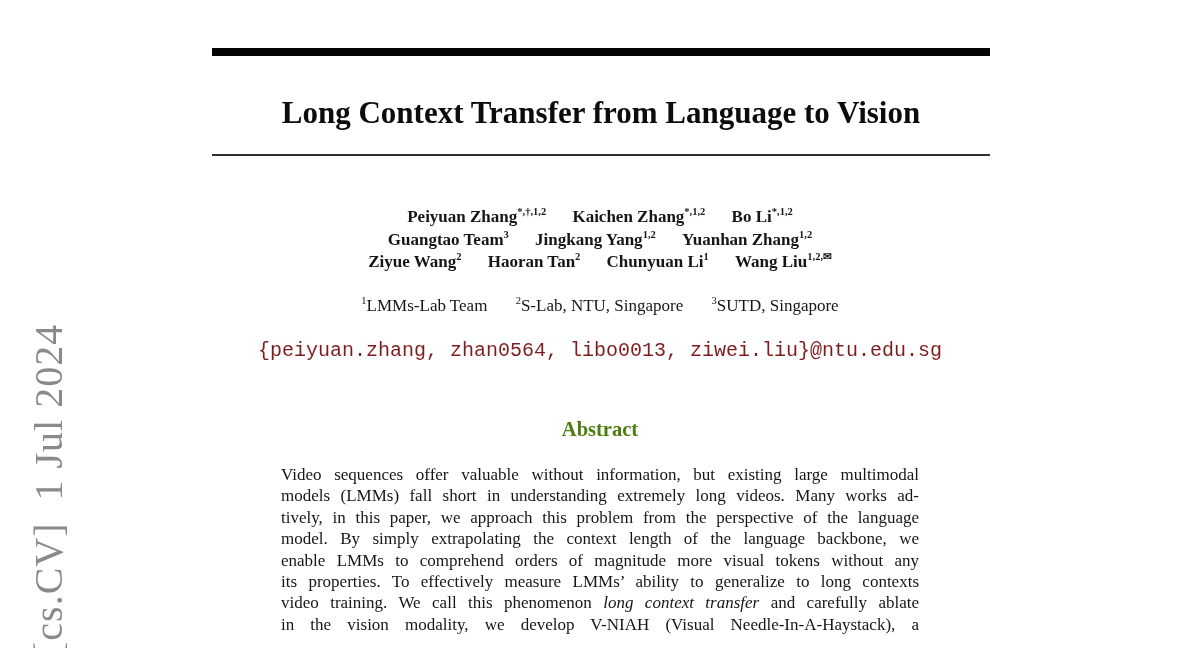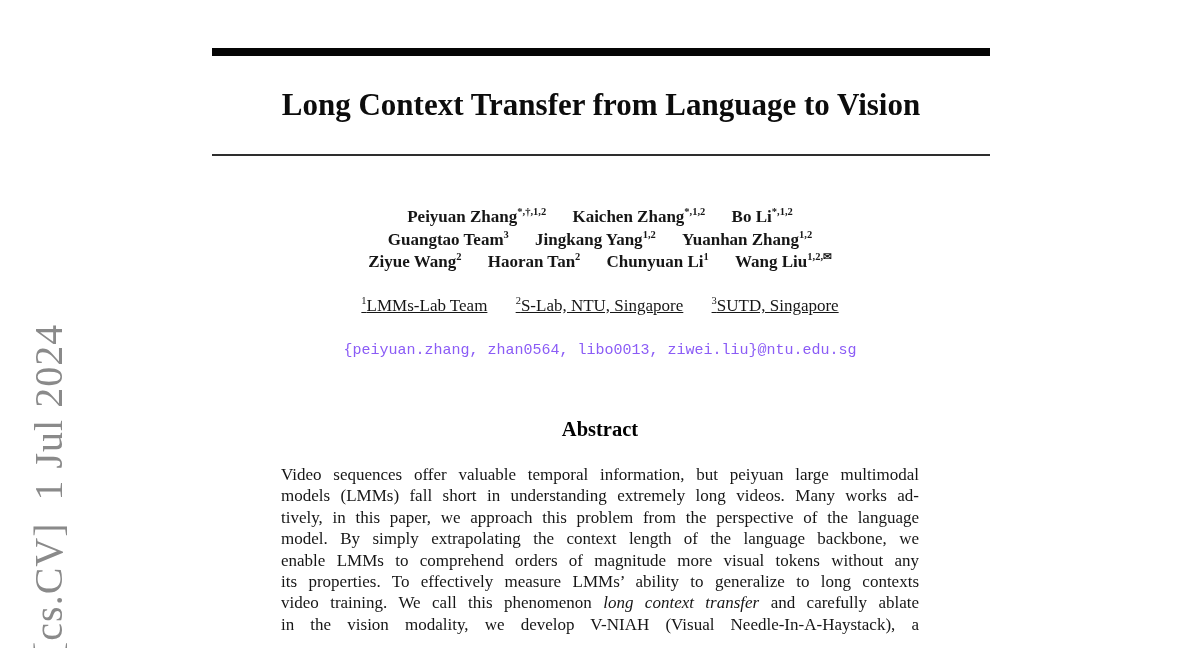--- a/index.html
+++ b/index.html
@@ -45,21 +45,21 @@
     width: 778px;
     top: 154px;
     height: 2px;
     background: #2e2e2e;
   }
 
   #paper-title {
     position: absolute;
     left: 212px;
     width: 778px;
-    top: 84px;
+    top: 92px;
     line-height: 42px;
     text-align: center;
     font-size: 31px;
     font-weight: bold;
     color: #0c0c0c;
     white-space: nowrap;
   }
 
   #authors-block {
     position: absolute;
@@ -89,45 +89,45 @@
   #affiliations {
     position: absolute;
     left: 150px;
     width: 900px;
     top: 295px;
     line-height: 22px;
     text-align: center;
     font-size: 17px;
     white-space: nowrap;
   }
-  .affil { display: inline-block; margin: 0 12px; text-decoration: underline; }
+  .affil { display: inline-block; margin: 0 12px; }
 
   #email-line {
     position: absolute;
     left: 150px;
     width: 900px;
     top: 341px;
     line-height: 20px;
     text-align: center;
     font-family: "Liberation Mono", "DejaVu Sans Mono", monospace;
-    font-size: 15px;
-    color: #8b5cf6;
+    font-size: 20px;
+    color: #7f1d1d;
     white-space: pre;
   }
 
   #abstract-heading {
     position: absolute;
     left: 281px;
     width: 638px;
     top: 416px;
     line-height: 26px;
     text-align: center;
     font-size: 20.5px;
     font-weight: bold;
-    color: #000000;
+    color: #4d7c0f;
   }
 
   #abstract-body {
     position: absolute;
     left: 281px;
     width: 638px;
     top: 464px;
     font-size: 17px;
     color: #161616;
   }
@@ -177,21 +177,21 @@
     <span class="affil"><sup>1</sup><span>LMMs-Lab Team</span></span>
     <span class="affil"><sup>2</sup><span>S-Lab, NTU, Singapore</span></span>
     <span class="affil"><sup>3</sup><span>SUTD, Singapore</span></span>
   </div>
 
   <div id="email-line">{peiyuan.zhang, zhan0564, libo0013, ziwei.liu}@ntu.edu.sg</div>
 
   <div id="abstract-heading">Abstract</div>
 
   <div id="abstract-body">
-    <div class="abs-line">Video sequences offer valuable temporal information, but peiyuan large multimodal</div>
+    <div class="abs-line">Video sequences offer valuable without information, but existing large multimodal</div>
     <div class="abs-line">models (LMMs) fall short in understanding extremely long videos. Many works ad-</div>
     <div class="abs-line">tively, in this paper, we approach this problem from the perspective of the language</div>
     <div class="abs-line">model. By simply extrapolating the context length of the language backbone, we</div>
     <div class="abs-line">enable LMMs to comprehend orders of magnitude more visual tokens without any</div>
     <div class="abs-line">its properties. To effectively measure LMMs’ ability to generalize to long contexts</div>
     <div class="abs-line"><span>video training. We call this phenomenon</span> <i>long context transfer</i> <span>and carefully ablate</span></div>
     <div class="abs-line">in the vision modality, we develop V-NIAH (Visual Needle-In-A-Haystack), a</div>
   </div>
 
 </div>

